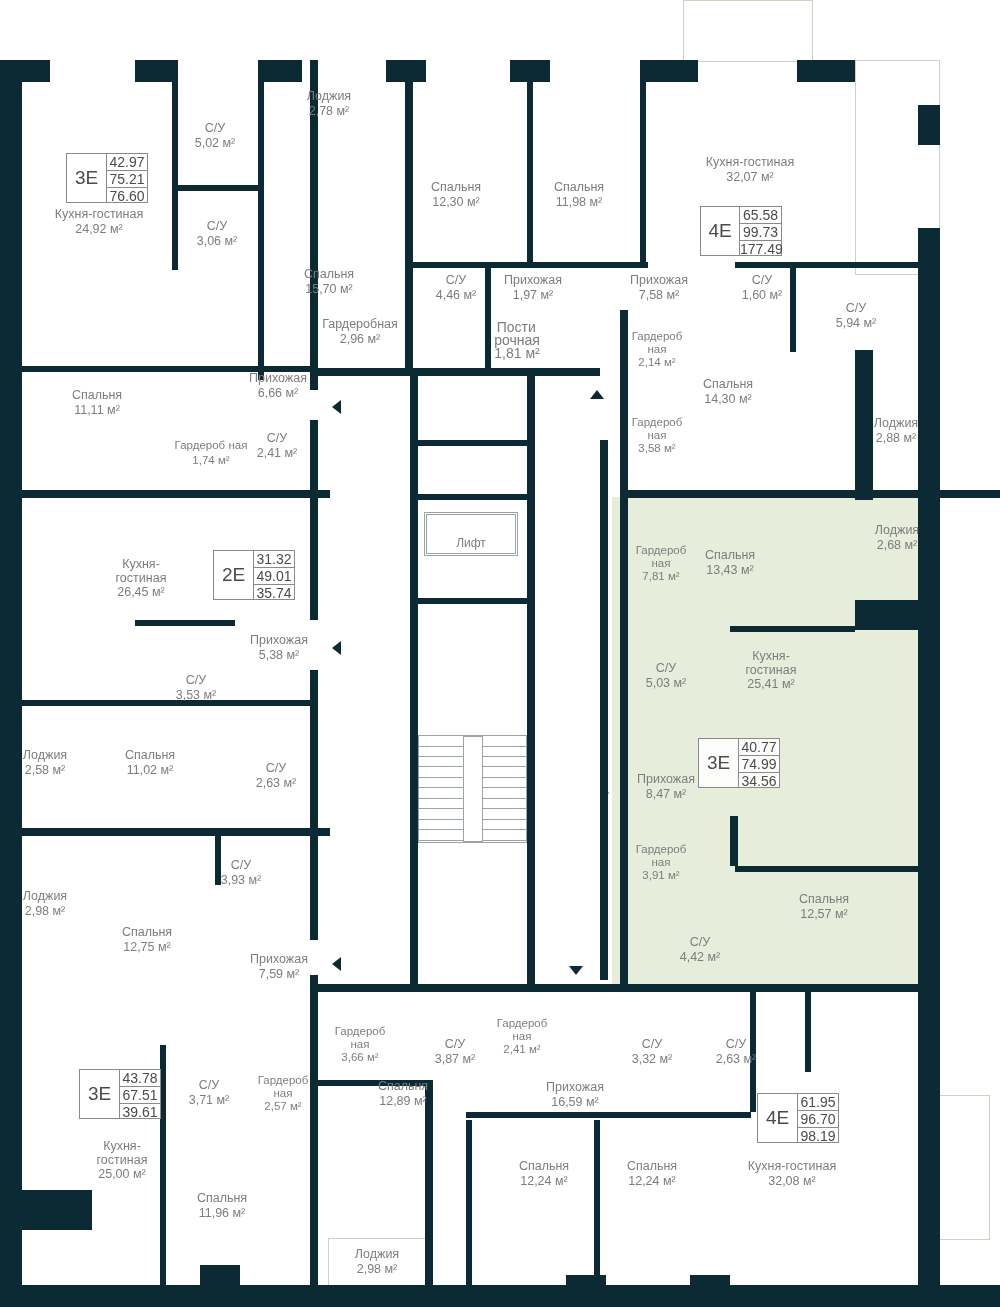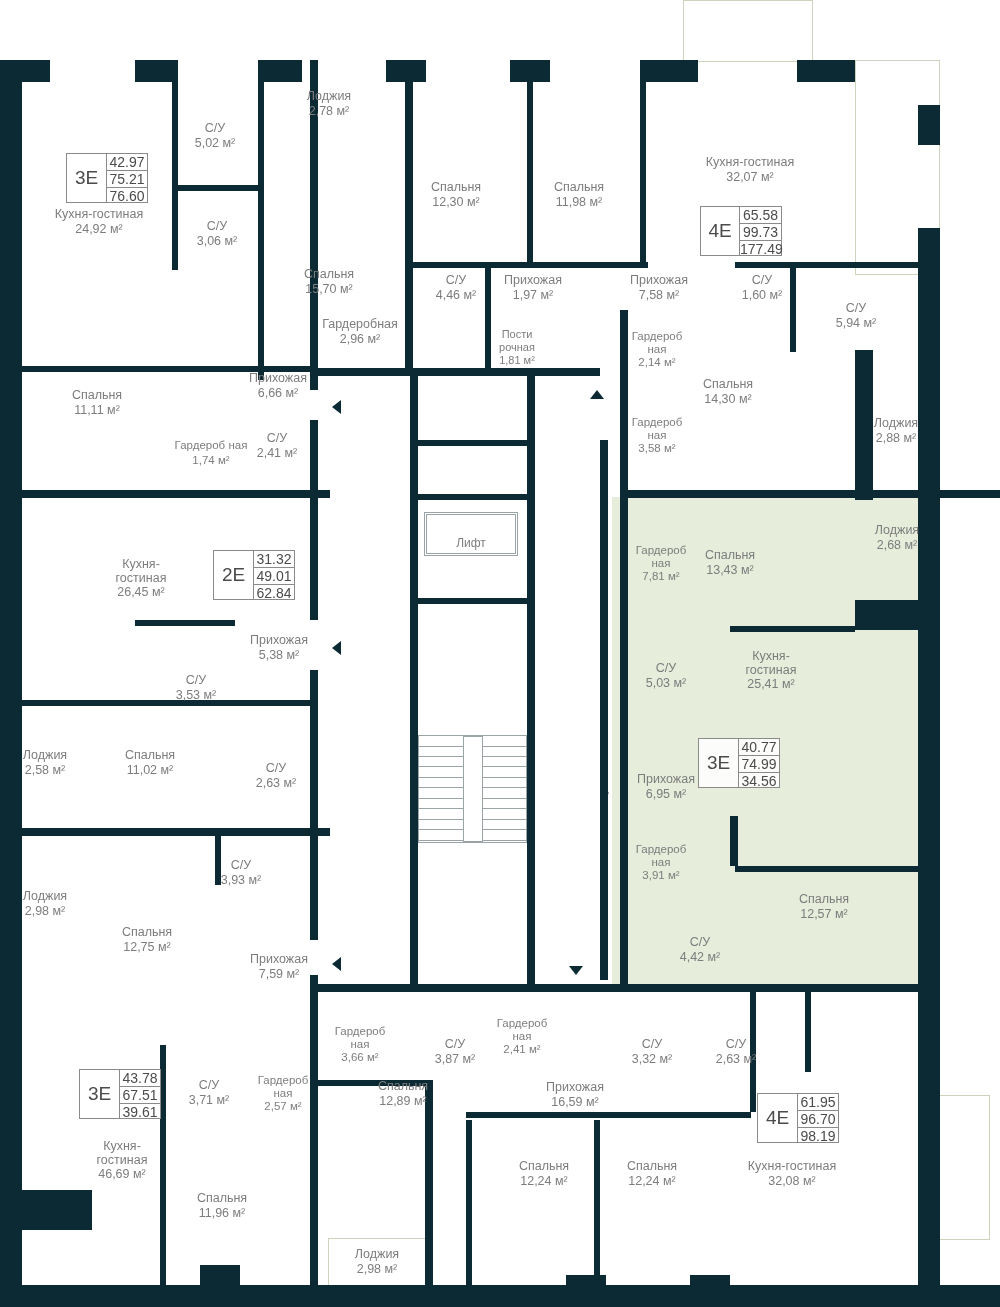--- a/index.html
+++ b/index.html
@@ -186,21 +186,21 @@
       <span class="area">32,07 м²</span>
     </div>
   <div class="room" style="left:456px;top:288px;">
       <span class="name">С/У</span>
       <span class="area">4,46 м²</span>
     </div>
   <div class="room" style="left:533px;top:288px;">
       <span class="name">Прихожая</span>
       <span class="area">1,97 м²</span>
     </div>
-  <div class="room" style="left:517px;top:340px;font-size:11px;line-height:13px;margin-top:7px;">
+  <div class="room" style="left:517px;top:340px;font-size:14px;line-height:13px;">
       <span class="name" style="white-space:normal;width:44px;">Пости рочная</span>
       <span class="area">1,81 м²</span>
     </div>
   <div class="room" style="left:659px;top:288px;">
       <span class="name">Прихожая</span>
       <span class="area">7,58 м²</span>
     </div>
   <div class="room" style="left:762px;top:288px;">
       <span class="name">С/У</span>
       <span class="area">1,60 м²</span>
@@ -224,21 +224,21 @@
   <div class="room" style="left:896px;top:431px;">
       <span class="name">Лоджия</span>
       <span class="area">2,88 м²</span>
     </div>
 
   <div class="badge" style="left:213px;top:550px;width:82px;height:50px;">
     <div class="type">2E</div>
     <div class="vals">
       <span>31.32</span>
       <span>49.01</span>
-      <span>62.84</span>
+      <span>35.74</span>
     </div>
   </div>
   <div class="room" style="left:141px;top:578px;line-height:14px;">
       <span class="name" style="white-space:normal;width:60px;margin:0 auto;">Кухня- гостиная</span>
       <span class="area">26,45 м²</span>
     </div>
   <div class="room" style="left:279px;top:648px;">
       <span class="name">Прихожая</span>
       <span class="area">5,38 м²</span>
     </div>
@@ -282,21 +282,21 @@
   <div class="room" style="left:666px;top:676px;">
       <span class="name">С/У</span>
       <span class="area">5,03 м²</span>
     </div>
   <div class="room" style="left:771px;top:670px;line-height:14px;">
       <span class="name" style="white-space:normal;width:60px;margin:0 auto;">Кухня- гостиная</span>
       <span class="area">25,41 м²</span>
     </div>
   <div class="room" style="left:666px;top:787px;">
       <span class="name">Прихожая</span>
-      <span class="area">6,95 м²</span>
+      <span class="area">8,47 м²</span>
     </div>
   <div class="room" style="left:661px;top:862px;font-size:11.5px;line-height:13px;">
       <span class="name" style="white-space:normal;width:56px;">Гардероб ная</span>
       <span class="area">3,91 м²</span>
     </div>
   <div class="room" style="left:824px;top:907px;">
       <span class="name">Спальня</span>
       <span class="area">12,57 м²</span>
     </div>
   <div class="room" style="left:700px;top:950px;">
@@ -323,21 +323,21 @@
   <div class="room" style="left:241px;top:873px;">
       <span class="name">С/У</span>
       <span class="area">3,93 м²</span>
     </div>
   <div class="room" style="left:279px;top:967px;">
       <span class="name">Прихожая</span>
       <span class="area">7,59 м²</span>
     </div>
   <div class="room" style="left:122px;top:1160px;line-height:14px;">
       <span class="name" style="white-space:normal;width:60px;margin:0 auto;">Кухня- гостиная</span>
-      <span class="area">46,69 м²</span>
+      <span class="area">25,00 м²</span>
     </div>
   <div class="room" style="left:209px;top:1093px;">
       <span class="name">С/У</span>
       <span class="area">3,71 м²</span>
     </div>
   <div class="room" style="left:283px;top:1093px;font-size:11.5px;line-height:13px;">
       <span class="name" style="white-space:normal;width:56px;">Гардероб ная</span>
       <span class="area">2,57 м²</span>
     </div>
   <div class="room" style="left:222px;top:1206px;">

